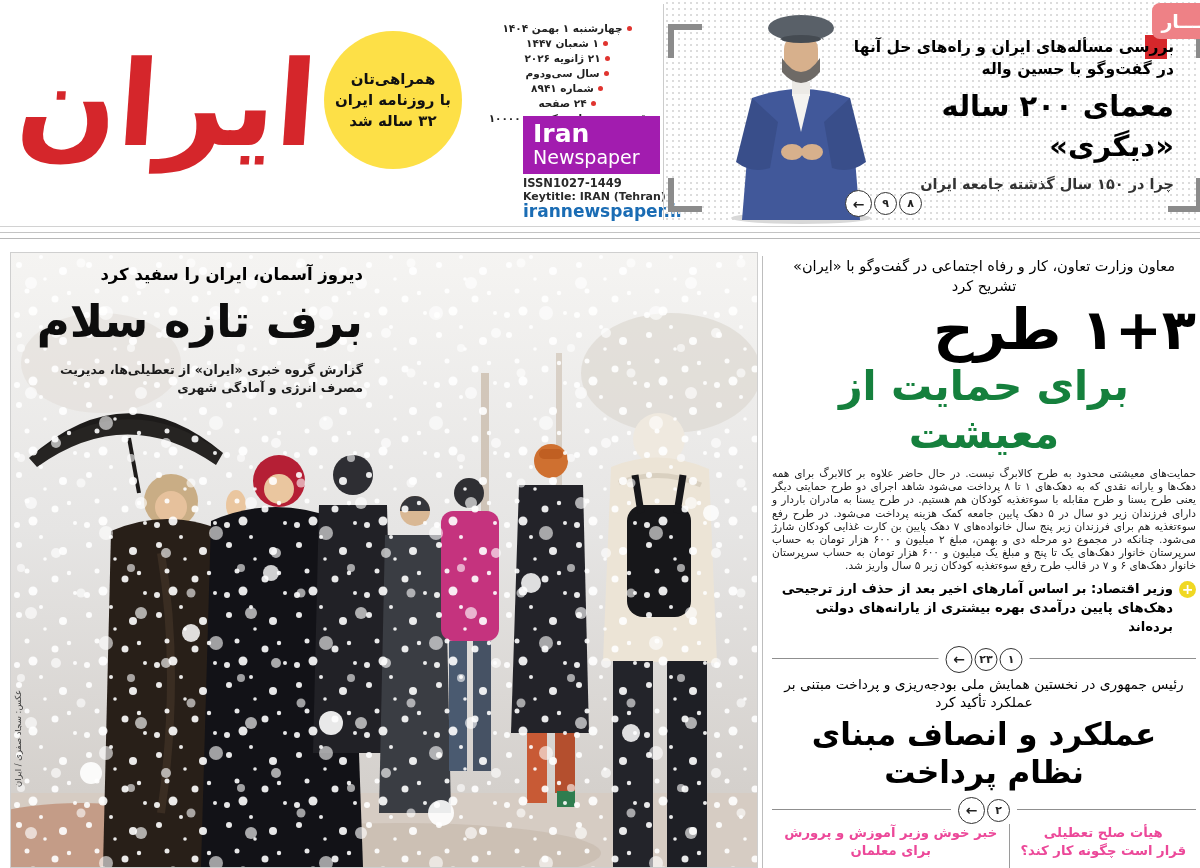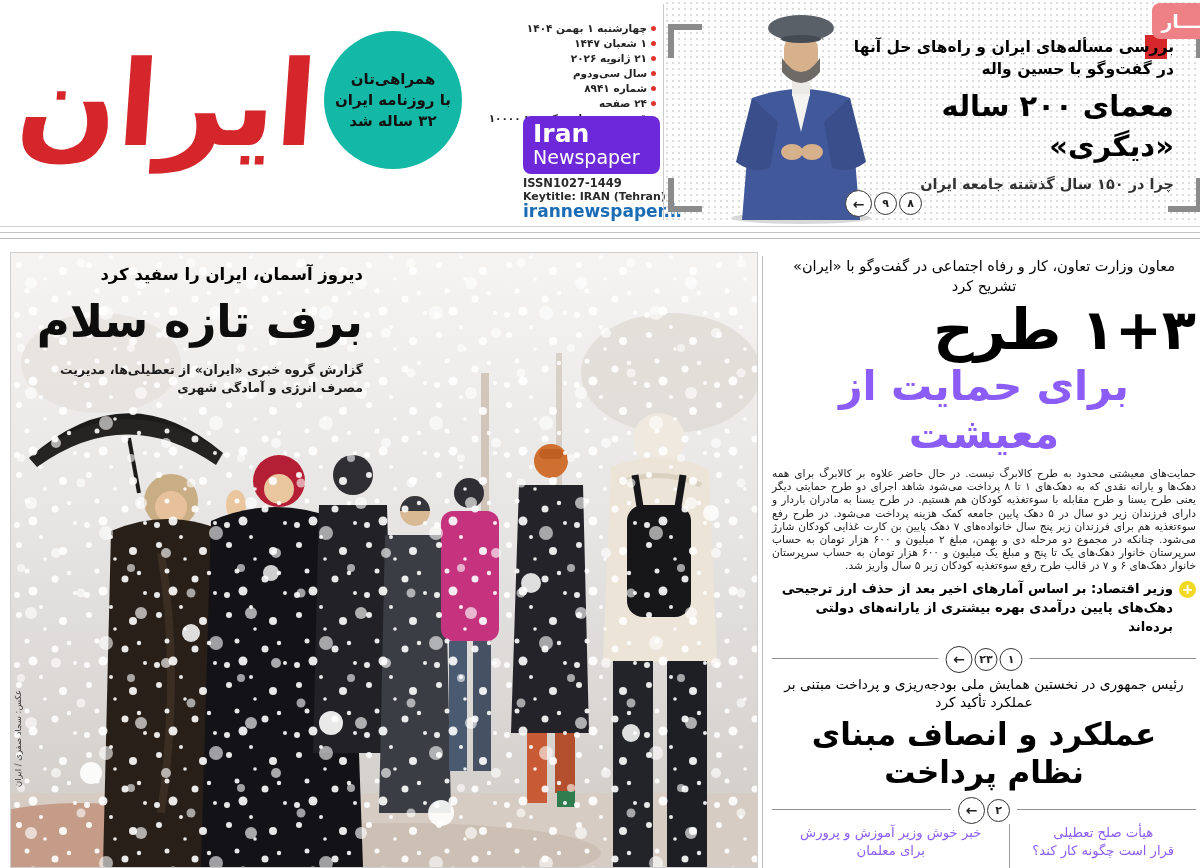--- a/index.html
+++ b/index.html
@@ -2,28 +2,28 @@
 <html lang="fa"><head>
 <meta charset="utf-8">
 <style>
   html,body{margin:0;padding:0;background:#fff;}
   .page{position:relative;width:1200px;height:868px;background:#fff;overflow:hidden;
         font-family:"DejaVu Sans",sans-serif;color:#111;}
   
   .logo{position:absolute;left:8px;top:-8px;width:318px;height:225px;line-height:225px;
         text-align:center;font-size:118px;font-weight:bold;color:#d5262b;transform:skewX(-4deg);}
   .anniv{position:absolute;left:324px;top:31px;width:138px;height:138px;border-radius:50%;
-         background:#14b8a6;display:flex;flex-direction:column;justify-content:center;
+         background:#fde047;display:flex;flex-direction:column;justify-content:center;
          text-align:center;font-size:15px;font-weight:bold;color:#111;line-height:21px;}
   .datecol{position:absolute;left:478px;top:21px;width:178px;text-align:right;}
-  .ditem{display:flex;justify-content:flex-start;align-items:center;font-size:10.5px;
+  .ditem{display:flex;justify-content:center;align-items:center;font-size:10.5px;
          line-height:15px;color:#222;font-weight:bold;}
   .ditem .dot{width:5px;height:5px;border-radius:50%;background:#e0342f;margin-left:4px;flex:0 0 auto;}
-  .npbox{position:absolute;left:523px;top:116px;width:137px;height:58px;background:#6d28d9;
-         color:#fff;padding:5px 0 0 10px;box-sizing:border-box;border-radius:8px;}
+  .npbox{position:absolute;left:523px;top:116px;width:137px;height:58px;background:#a21caf;
+         color:#fff;padding:5px 0 0 10px;box-sizing:border-box;}
   .npbox .l1{font-size:25px;font-weight:bold;line-height:25px;}
   .npbox .l2{font-size:19px;line-height:22px;}
   .issn{position:absolute;left:523px;top:177px;font-size:11.5px;font-weight:bold;color:#2a2a2a;line-height:13px;}
   .keyt{position:absolute;left:523px;top:190px;font-size:11px;color:#2a2a2a;line-height:13px;font-weight:bold;}
   .site{position:absolute;left:523px;top:201px;font-size:17px;font-weight:bold;color:#1a6cb4;}
   .hvline{position:absolute;left:663px;top:4px;height:216px;width:0;border-left:1px solid #ccc;}
   
   .hright{position:absolute;left:664px;top:0;width:536px;height:224px;
           background-image:radial-gradient(circle,#dcdcdc 0.8px,transparent 1px);background-size:6px 6px;}
   .bracket{position:absolute;width:28px;height:28px;}
@@ -61,36 +61,36 @@
   .photo-head .head{font-size:45px;font-weight:900;color:#0d0d0d;line-height:58px;margin-top:6px;}
   .photo-head .dek{font-size:12.5px;font-weight:bold;color:#1a1a1a;line-height:18px;margin-top:10px;}
   .credit{position:absolute;left:2px;bottom:80px;writing-mode:vertical-rl;transform:rotate(180deg);
           font-size:8.5px;color:#3a3a3a;letter-spacing:.5px;}
   
   .colline{position:absolute;left:762px;top:256px;height:612px;border-left:1px solid #bdbdbd;}
   .rcol{position:absolute;left:772px;top:252px;width:424px;}
   .kick-c{text-align:center;font-weight:normal;color:#000;}
   .lead-kick{font-size:14.5px;line-height:20px;margin-top:4px;}
   .lead-h1{text-align:right;font-size:56px;font-weight:900;line-height:60px;margin-top:4px;color:#000;}
-  .lead-h2{text-align:center;font-size:41px;font-weight:900;line-height:48px;margin-top:2px;color:#8b5cf6;}
+  .lead-h2{text-align:center;font-size:41px;font-weight:900;line-height:48px;margin-top:2px;color:#15803d;}
   .lead-body{font-size:10.6px;line-height:13.2px;text-align:justify;color:#1c1c1c;margin-top:9px;}
   .hl{display:flex;align-items:flex-start;margin-top:6px;font-size:13.2px;line-height:19px;font-weight:bold;color:#000;}
   .hl .plus{width:17px;height:17px;border-radius:50%;background:#f0d823;color:#fff;font-size:14px;
             line-height:17px;text-align:center;font-weight:bold;margin-left:6px;margin-top:2px;flex:0 0 auto;}
   .rule{position:relative;border-top:1px solid #8f8f8f;}
   .rule .pages{position:absolute;top:-13px;left:50%;transform:translateX(-50%);background:#fff;padding:0 6px;}
   .r1{margin-top:22px;}
   .pay-kick{font-size:13.8px;line-height:18px;margin-top:16px;}
   .pay-head{text-align:center;font-size:31px;font-weight:900;line-height:38px;margin-top:4px;color:#000;}
   .r2{margin-top:18px;}
   .twocol{display:flex;margin-top:14px;}
   .cell{box-sizing:border-box;display:flex;flex-direction:column;padding:0 8px;}
   .cell-r{width:44%;border-inline-end:1px solid #9a9a9a;}
   .cell-l{width:56%;}
-  .cell .kick{text-align:center;font-size:13.2px;font-weight:normal;line-height:18px;color:#8b5cf6;}
+  .cell .kick{text-align:center;font-size:13.2px;font-weight:bold;line-height:18px;color:#ec4899;}
   .cell .head{text-align:center;font-size:25px;font-weight:900;line-height:31px;margin-top:8px;color:#000;}
   [dir="rtl"]{unicode-bidi:isolate;}
 </style>
 </head>
 <body>
 
 <div class="page">
 
   <div class="logo">ایران</div>
 

